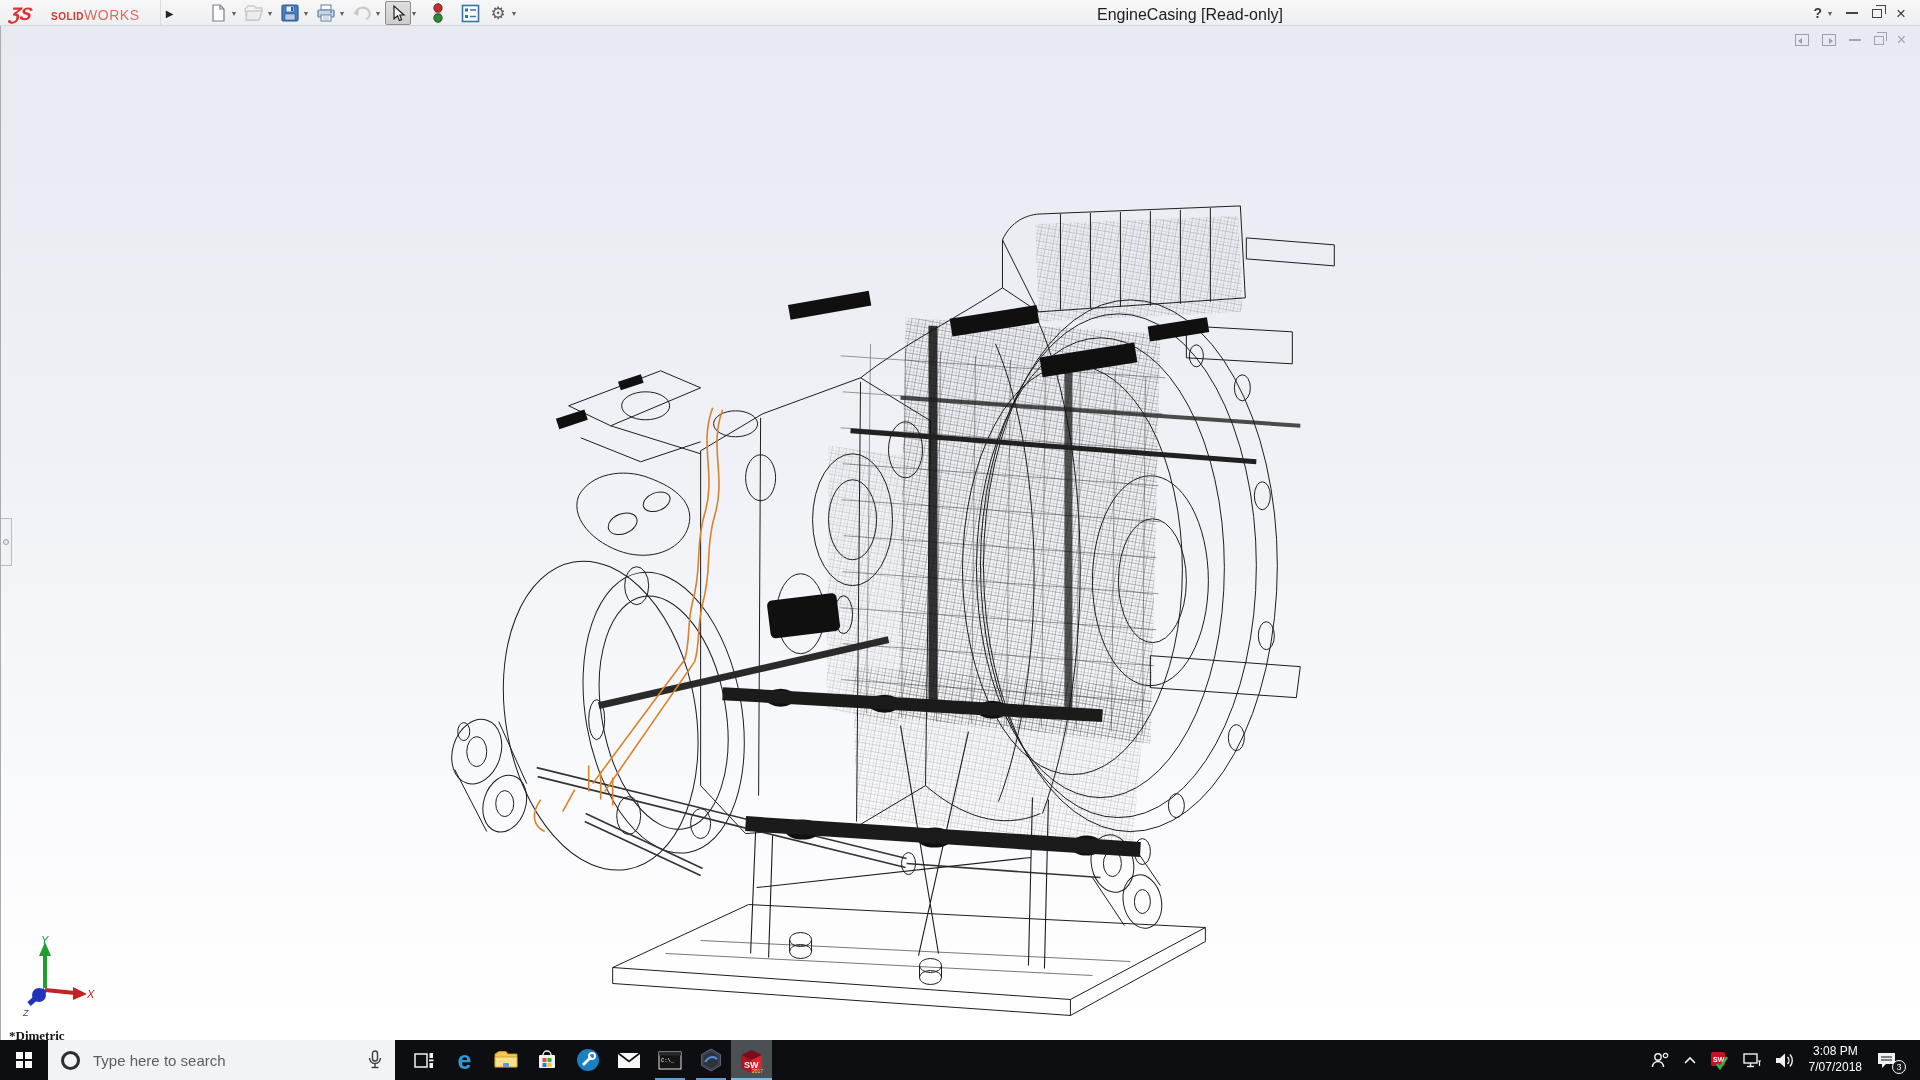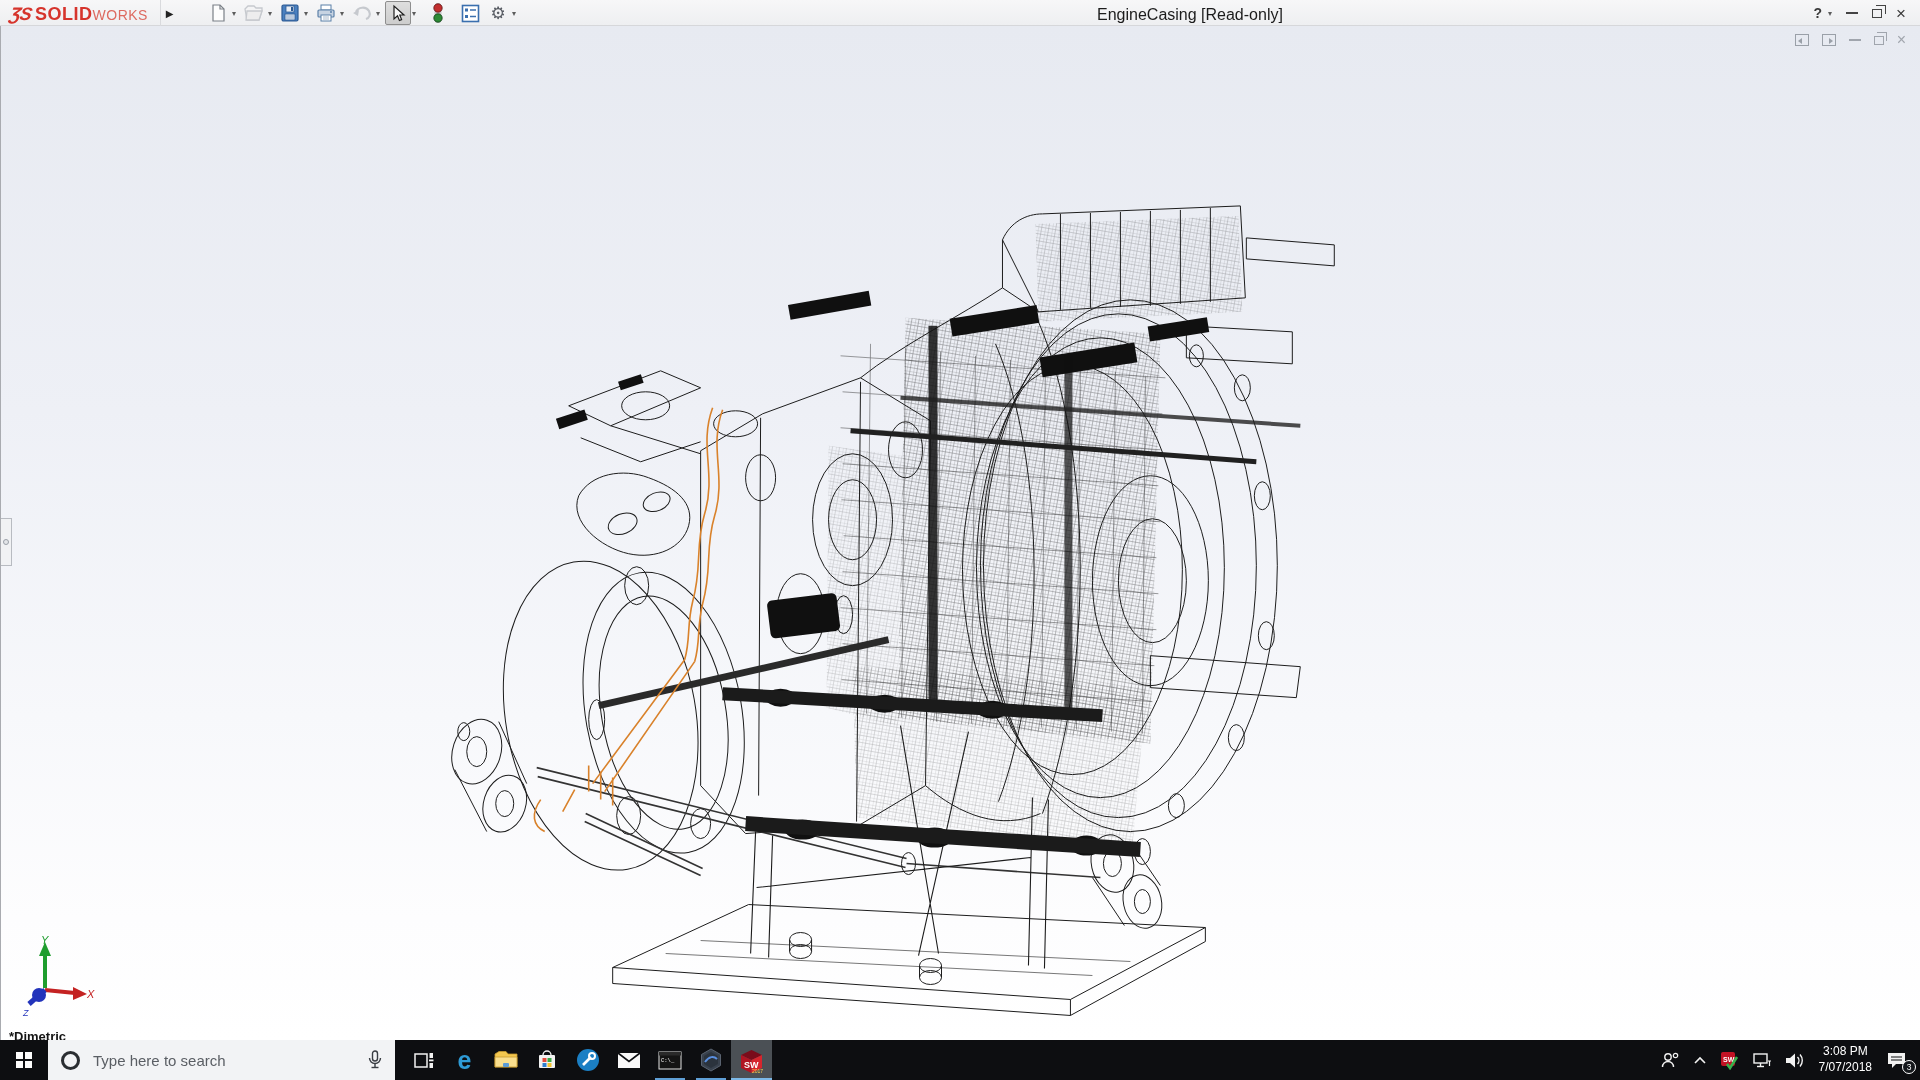--- a/index.html
+++ b/index.html
@@ -5,21 +5,21 @@
   * { margin:0; padding:0; box-sizing:border-box; }
   html,body { width:1920px; height:1080px; overflow:hidden;
     font-family:"Liberation Sans","DejaVu Sans",sans-serif; }
   .app { position:relative; width:1920px; height:1080px; background:#fff; }
 
   
   .titlebar { position:absolute; top:0; left:0; width:1920px; height:26px;
     background:linear-gradient(#f7f7f8,#eeeff1); border-bottom:1px solid #d6d7da; z-index:30; }
   .logo { position:absolute; left:10px; top:0; height:26px; display:flex; align-items:baseline; padding-top:4px; }
   .logo .mark { font-style:italic; font-weight:700; font-size:18px; color:#d6342c; letter-spacing:-1px; transform:skewX(-12deg); }
-  .logo .solid { font-weight:700; font-size:18px; color:#d6342c; margin-left:4px; letter-spacing:.5px; }
+  .logo .solid { font-weight:700; font-size:10px; color:#d6342c; margin-left:20px; letter-spacing:.5px; }
   .logo .works { font-weight:400; font-size:14px; color:#dd6a60; letter-spacing:.5px; }
   .flyout { position:absolute; left:160px; top:0; width:18px; height:26px; display:flex; align-items:center;
     justify-content:center; font-size:10px; color:#222; border-left:1px solid #d9dadd; cursor:pointer; }
   .toolbar { position:absolute; left:205px; top:0; height:26px; display:flex; align-items:center; }
   .tbtn { width:26px; height:24px; display:flex; align-items:center; justify-content:center; cursor:pointer; }
   .tbtn.active { background:linear-gradient(#dedede,#cdcdcd); border:1px solid #8e8e8e; border-radius:2px; }
   .caret { font-size:8px; color:#5c5c5c; margin:0 5px 0 1px; cursor:pointer; }
   .gear { font-size:17px; color:#585c63; line-height:1; }
   .doc-title { position:absolute; left:1097px; top:6px; font-size:16px; color:#1c1c1c; }
   .win-controls { position:absolute; right:14px; top:0; height:26px; display:flex; align-items:center; gap:14px; }
@@ -44,41 +44,41 @@
   .g-min { width:12px; height:2px; background:#a0a5ad; cursor:pointer; }
   .g-restore { position:relative; width:10px; height:9px; border:1.3px solid #a0a5ad; cursor:pointer; }
   .g-restore::before { content:""; position:absolute; top:-5px; left:2.5px; width:9px; height:8px;
     border:1.3px solid #a0a5ad; border-bottom:none; border-left:none; }
   .g-close { font-size:16px; color:#a0a5ad; line-height:1; cursor:pointer; }
   .panel-tab { position:absolute; left:0; top:492px; width:11px; height:48px; background:#f1f2f4;
     border:1px solid #b8bbc1; border-left:none; display:flex; align-items:center; justify-content:center; cursor:pointer; }
   .panel-tab .dot { width:6px; height:6px; border-radius:50%; border:1.5px solid #9aa0a8; background:#e4e6e9; }
   .model-svg { position:absolute; inset:0; }
   .triad { position:absolute; left:14px; bottom:22px; }
-  .orientation { position:absolute; left:8px; bottom:-4px; font-size:13px; font-weight:700; color:#141414; }
+  .orientation { position:absolute; left:8px; bottom:-4px; font-size:13px; font-weight:700; color:#141414;font-family:Liberation Serif, serif; }
 
   
   .taskbar { position:absolute; left:0; bottom:0; width:1920px; height:40px; background:#0d0e11;
     display:flex; align-items:stretch; z-index:40;justify-content:space-between; }
   .start { width:48px; display:flex; align-items:center; justify-content:center; cursor:pointer; }
   .win-logo { display:grid; grid-template-columns:7px 7px; grid-template-rows:7px 7px; gap:1.6px; }
   .win-logo span { background:#fdfdfd; }
   .searchbox { width:347px; background:#f2f3f5; display:flex; align-items:center; cursor:text; }
   .cortana-ring { width:19px; height:19px; border:3px solid #2a2d31; border-radius:50%; margin-left:13px; flex:none; }
   .searchbox input { flex:1; border:none; outline:none; background:transparent; font-size:15px;
     color:#303338; margin-left:13px; font-family:"Liberation Sans","DejaVu Sans",sans-serif; }
   .searchbox input::placeholder { color:#5a5e64; opacity:1; }
   .mic { margin-right:12px; flex:none; cursor:pointer; }
   .apps { display:flex; margin-left:8px; }
   .slot { position:relative; width:41px; display:flex; align-items:center; justify-content:center; cursor:pointer; }
   .slot.running::after { content:""; position:absolute; bottom:0; left:6px; right:5px; height:2px; background:#5f9fd6; }
   .slot.active { background:#4b5055; }
   .slot.active::after { content:""; position:absolute; bottom:0; left:0; right:0; height:2px; background:#7cb9e8; }
   .edge-e { font-size:25px; font-weight:700; color:#2e9bd6; line-height:1; }
-  .tray { margin-left:auto; display:flex; align-items:center; gap:7px; padding-right:10px; }
+  .tray { margin-left:auto; display:flex; align-items:center; gap:7px; padding-right:20px; }
   .tray .titem { display:flex; align-items:center; justify-content:center; cursor:pointer; padding:0 3px; }
   .clock { color:#fff; font-size:12px; text-align:center; line-height:1.3; cursor:pointer; padding:0 4px; }
   .badge-wrap { position:relative; }
   .badge { position:absolute; right:-6px; bottom:-5px; width:14px; height:14px; background:#15181c;
     border:1.5px solid #fff; border-radius:50%; color:#fff; font-size:8.5px; display:flex;
     align-items:center; justify-content:center; }
 </style>
 </head>
 <body>
 

